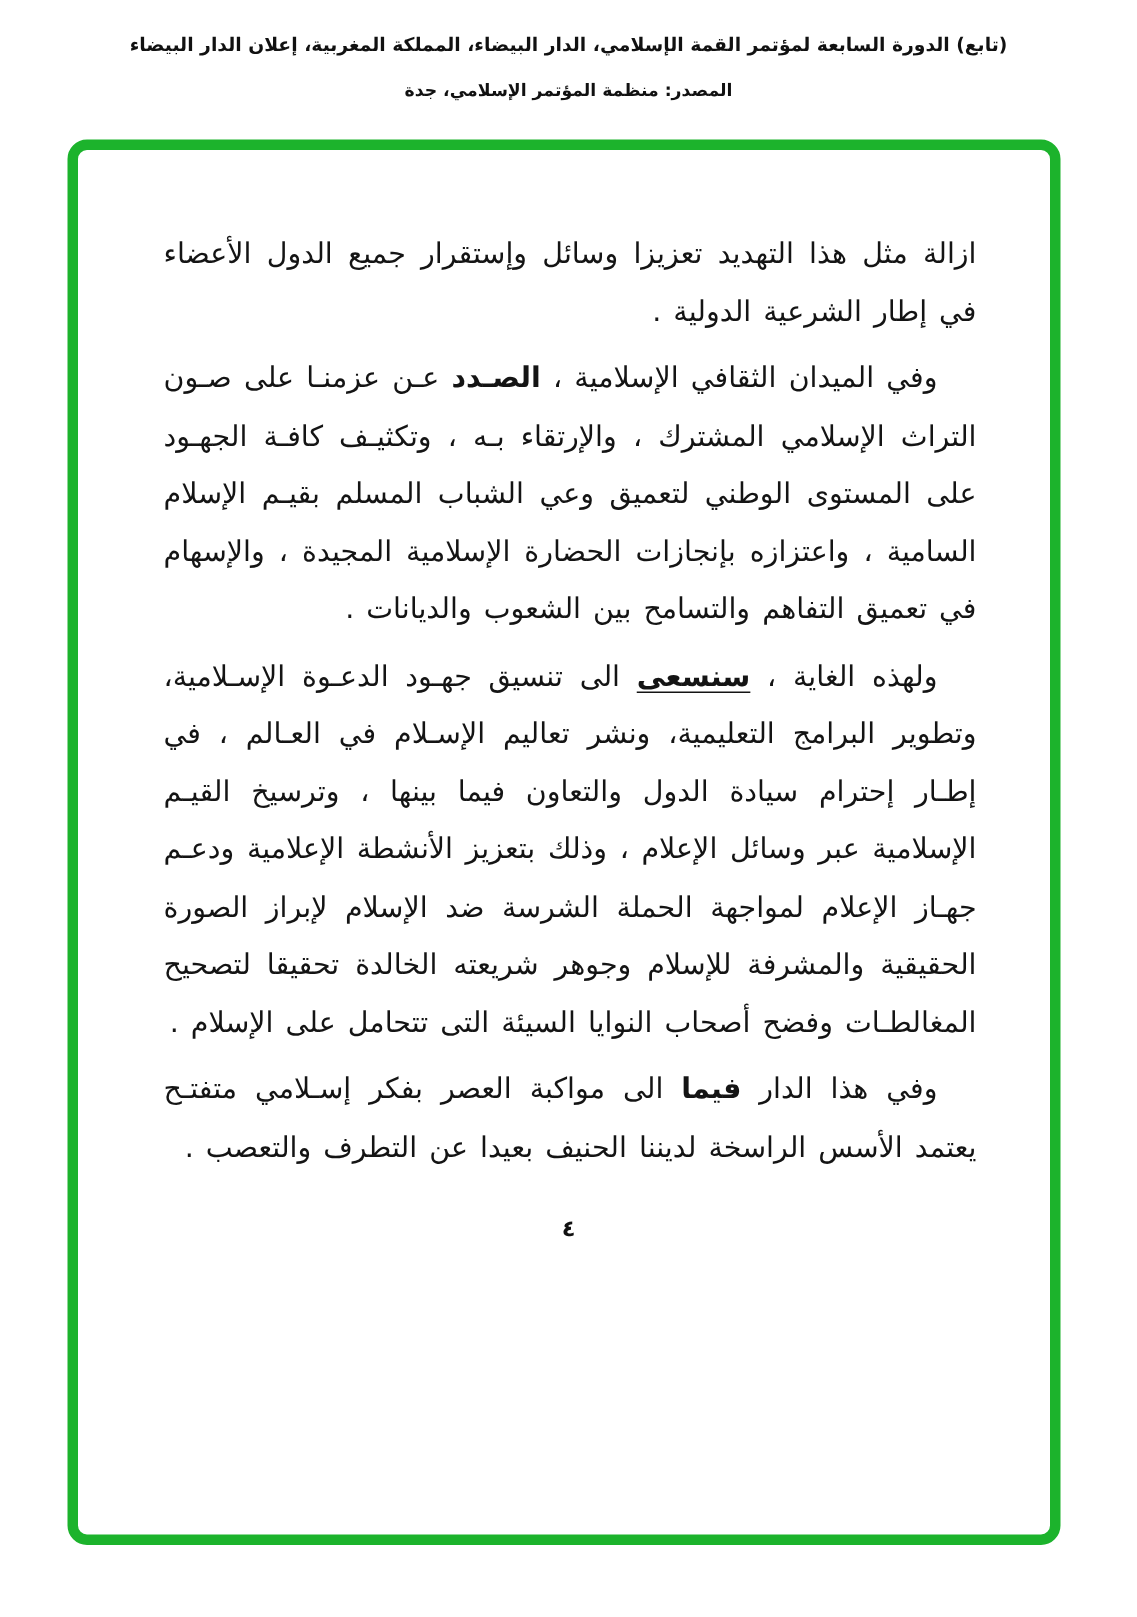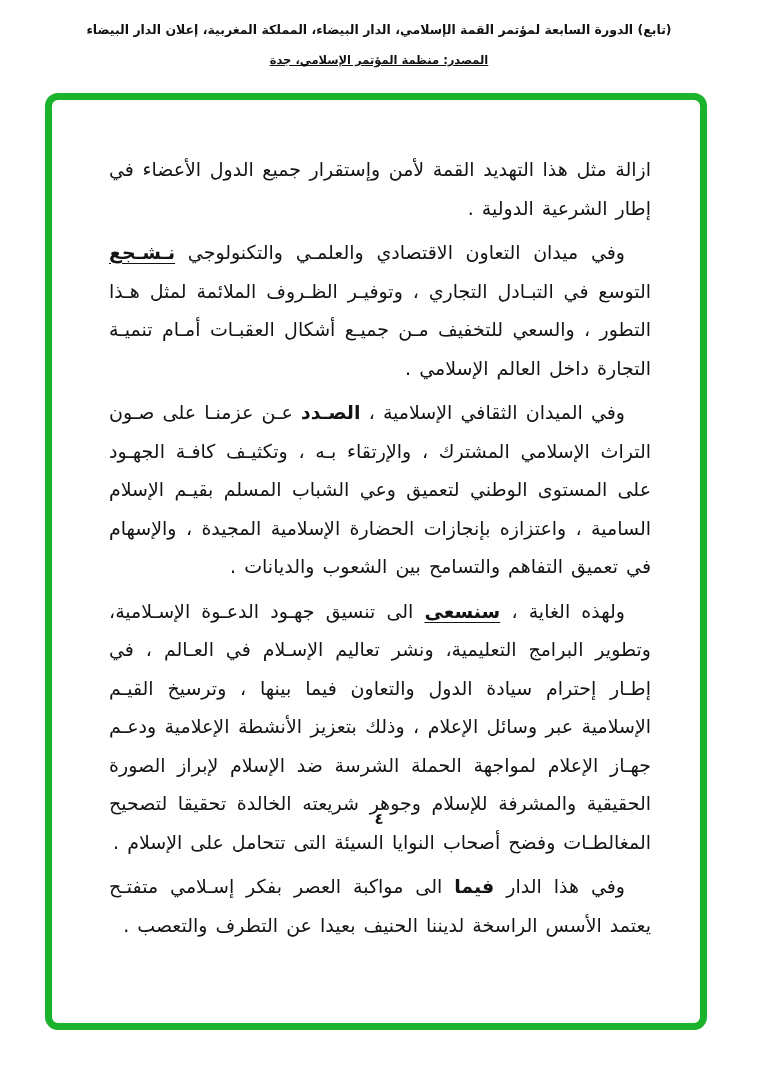--- a/index.html
+++ b/index.html
@@ -30,21 +30,20 @@
   .header .h-line1 {
     font-size: 12.5px;
     font-weight: bold;
     letter-spacing: 0.2px;
     margin: 0 0 9px 0;
   }
   .header .h-line2 {
     font-size: 11.5px;
     font-weight: bold;
     margin: 16px;
-    text-decoration: underline;
   }
   .frame {
     position: absolute;
     left: 45px;
     top: 93px;
     width: 662px;
     height: 937px;
     border: 7px solid #1cb32c;
     border-radius: 13px;
     box-sizing: border-box;
@@ -92,22 +91,21 @@
 <div class="page">
 
   <div class="header">
     <p class="h-line1">(تابع) الدورة السابعة لمؤتمر القمة الإسلامي، الدار البيضاء، المملكة المغربية، إعلان الدار البيضاء</p>
     <p class="h-line2">المصدر:   منظمة المؤتمر الإسلامي، جدة</p>
   </div>
 
   <div class="frame" style="border-color: rgb(28, 179, 44);"></div>
 
   <div class="content">
-      <p class="para"><span>ازالة مثل هذا التهديد القمة لأمن وإستقرار جميع الدول الأعضاء في إطار الشرعية الدولية .</span></p>
-      <p class="para indent"><span>وفي ميدان التعاون الاقتصادي والعلمـي والتكنولوجي </span><span class="b u">نـشـجع</span><span> التوسع في التبـادل التجاري ، وتوفيـر الظـروف الملائمة لمثل هـذا التطور ، والسعي للتخفيف مـن جميـع أشكال العقبـات أمـام تنميـة التجارة داخل العالم الإسلامي .</span></p>
+      <p class="para"><span>ازالة مثل هذا التهديد تعزيزا وسائل وإستقرار جميع الدول الأعضاء في إطار الشرعية الدولية .</span></p>
       <p class="para indent"><span>وفي الميدان الثقافي الإسلامية ، </span><span class="b">الصـدد</span><span> عـن عزمنـا على صـون التراث الإسلامي المشترك ، والإرتقاء بـه ، وتكثيـف كافـة الجهـود على المستوى الوطني لتعميق وعي الشباب المسلم بقيـم الإسلام السامية ، واعتزازه بإنجازات الحضارة الإسلامية المجيدة ،  والإسهام في تعميق التفاهم والتسامح بين الشعوب والديانات .</span></p>
       <p class="para indent"><span>ولهذه الغاية ، </span><span class="b u">سنسعى</span><span> الى تنسيق جهـود الدعـوة الإسـلامية، وتطوير البرامج التعليمية، ونشر تعاليم الإسـلام في العـالم ، في إطـار إحترام سيادة الدول والتعاون فيما بينها ، وترسيخ القيـم الإسلامية عبر وسائل الإعلام ، وذلك بتعزيز الأنشطة الإعلامية ودعـم جهـاز الإعلام لمواجهة الحملة الشرسة ضد الإسلام لإبراز الصورة الحقيقية والمشرفة للإسلام وجوهر شريعته الخالدة تحقيقا لتصحيح المغالطـات وفضح أصحاب النوايا السيئة التى تتحامل على الإسلام .</span></p>
       <p class="para indent"><span>وفي هذا الدار </span><span class="b">فيما</span><span> الى مواكبة العصر بفكر إسـلامي متفتـح يعتمد الأسس الراسخة لديننا الحنيف بعيدا عن التطرف والتعصب .</span></p>
     </div>
 
   <div class="page-number">٤</div>
 
 </div>
 
 </body></html>

